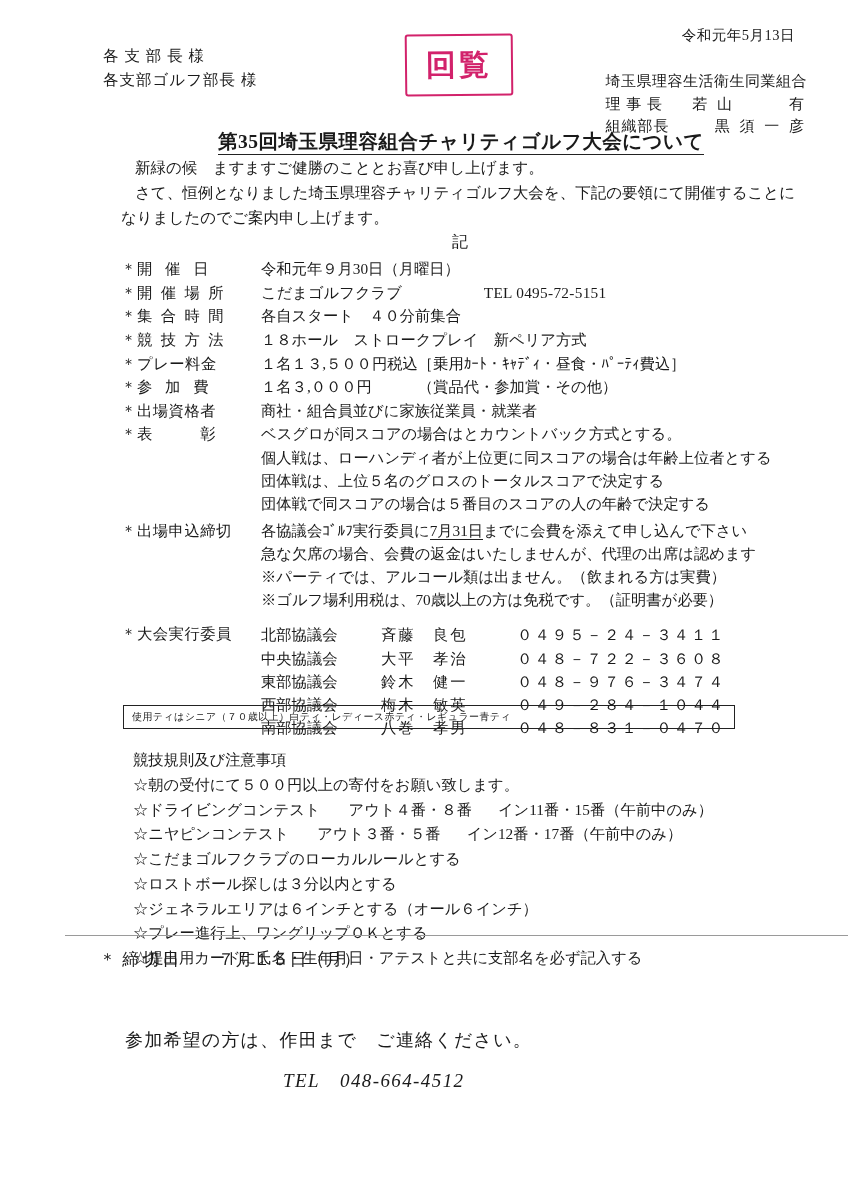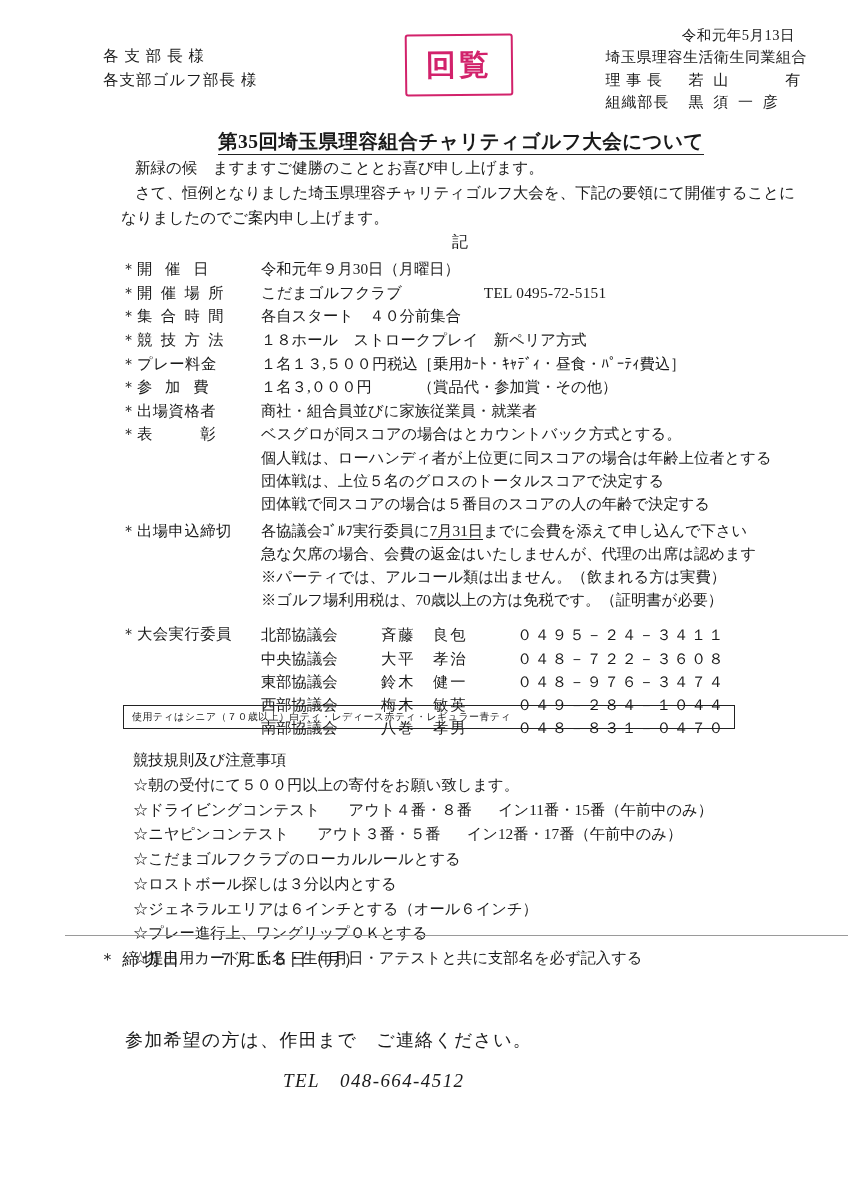--- a/index.html
+++ b/index.html
@@ -60,30 +60,29 @@
     align-items: center;
     justify-content: center;
     font-size: 30px;
     letter-spacing: 3px;
     font-weight: bold;
     transform: rotate(-0.6deg);
   }
   .org-block {
     position: absolute;
     right: 78px;
-    top: 20px;
+    top: 44px;
     text-align: left;
     line-height: 1.5;
     font-size: 15px;
   }
   .org-block .org-name { letter-spacing: 0.5px; }
   .org-block .row {
     display: flex;
-    justify-content: flex-start;
-    gap: 7px;
+    justify-content: space-between;
   }
   .org-block .role { width: 76px; letter-spacing: 1px;}
   .org-block .pname { letter-spacing: 3px;}
 
   
   .title {
     position: absolute;
     top: 128px;
     left: 0;
     width: 848px;

